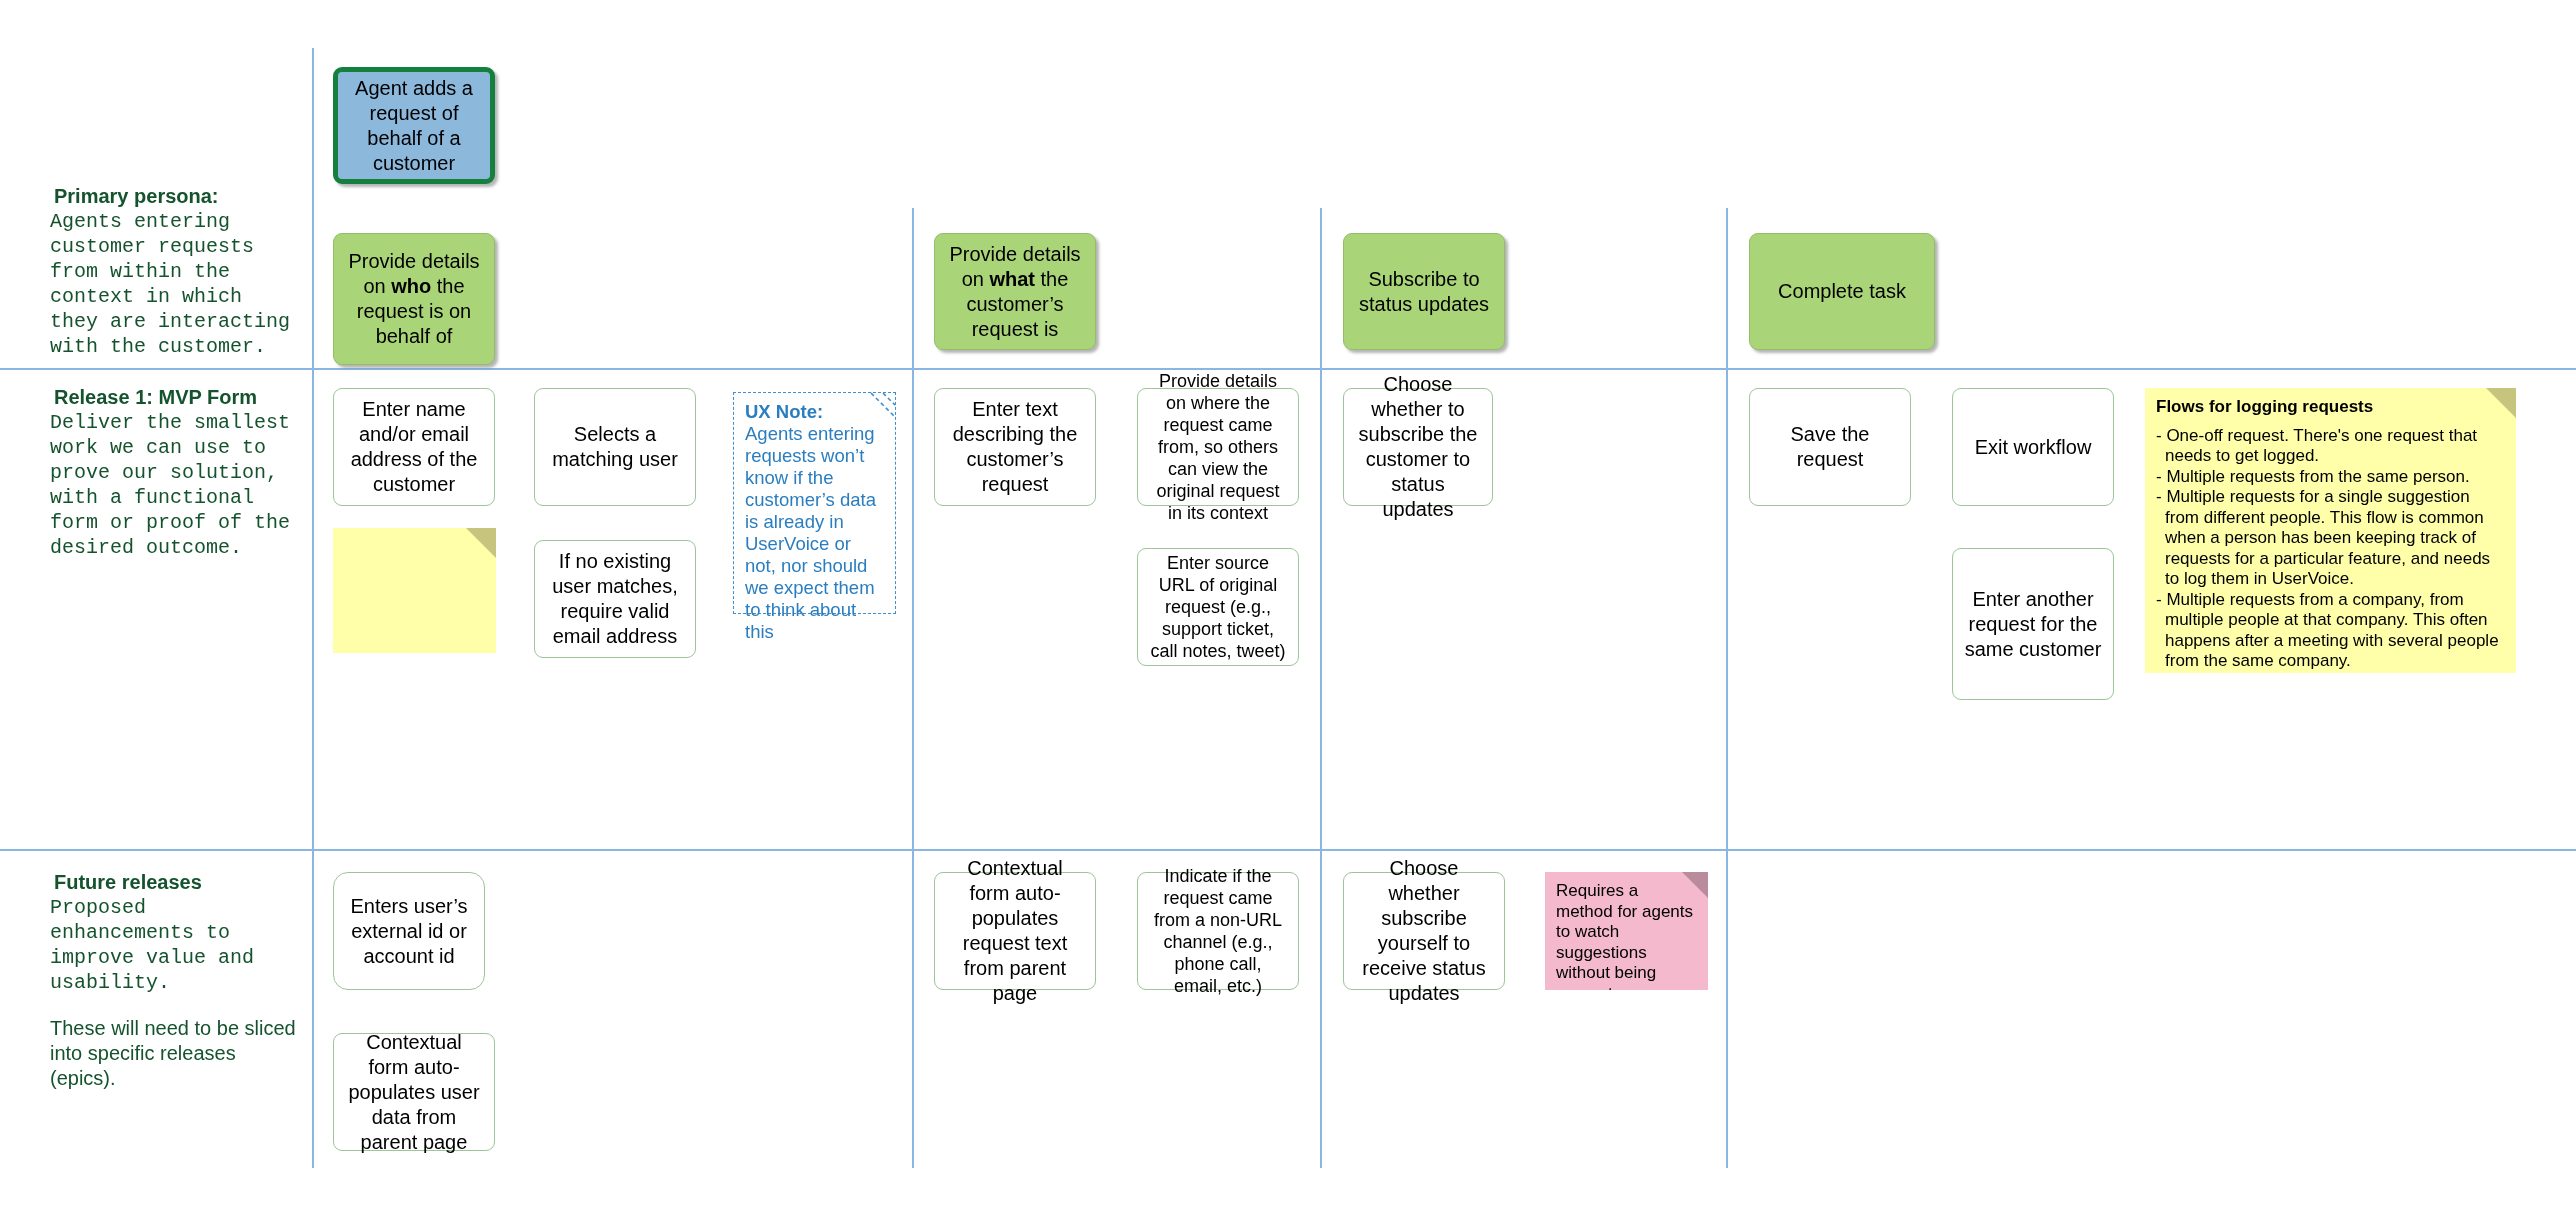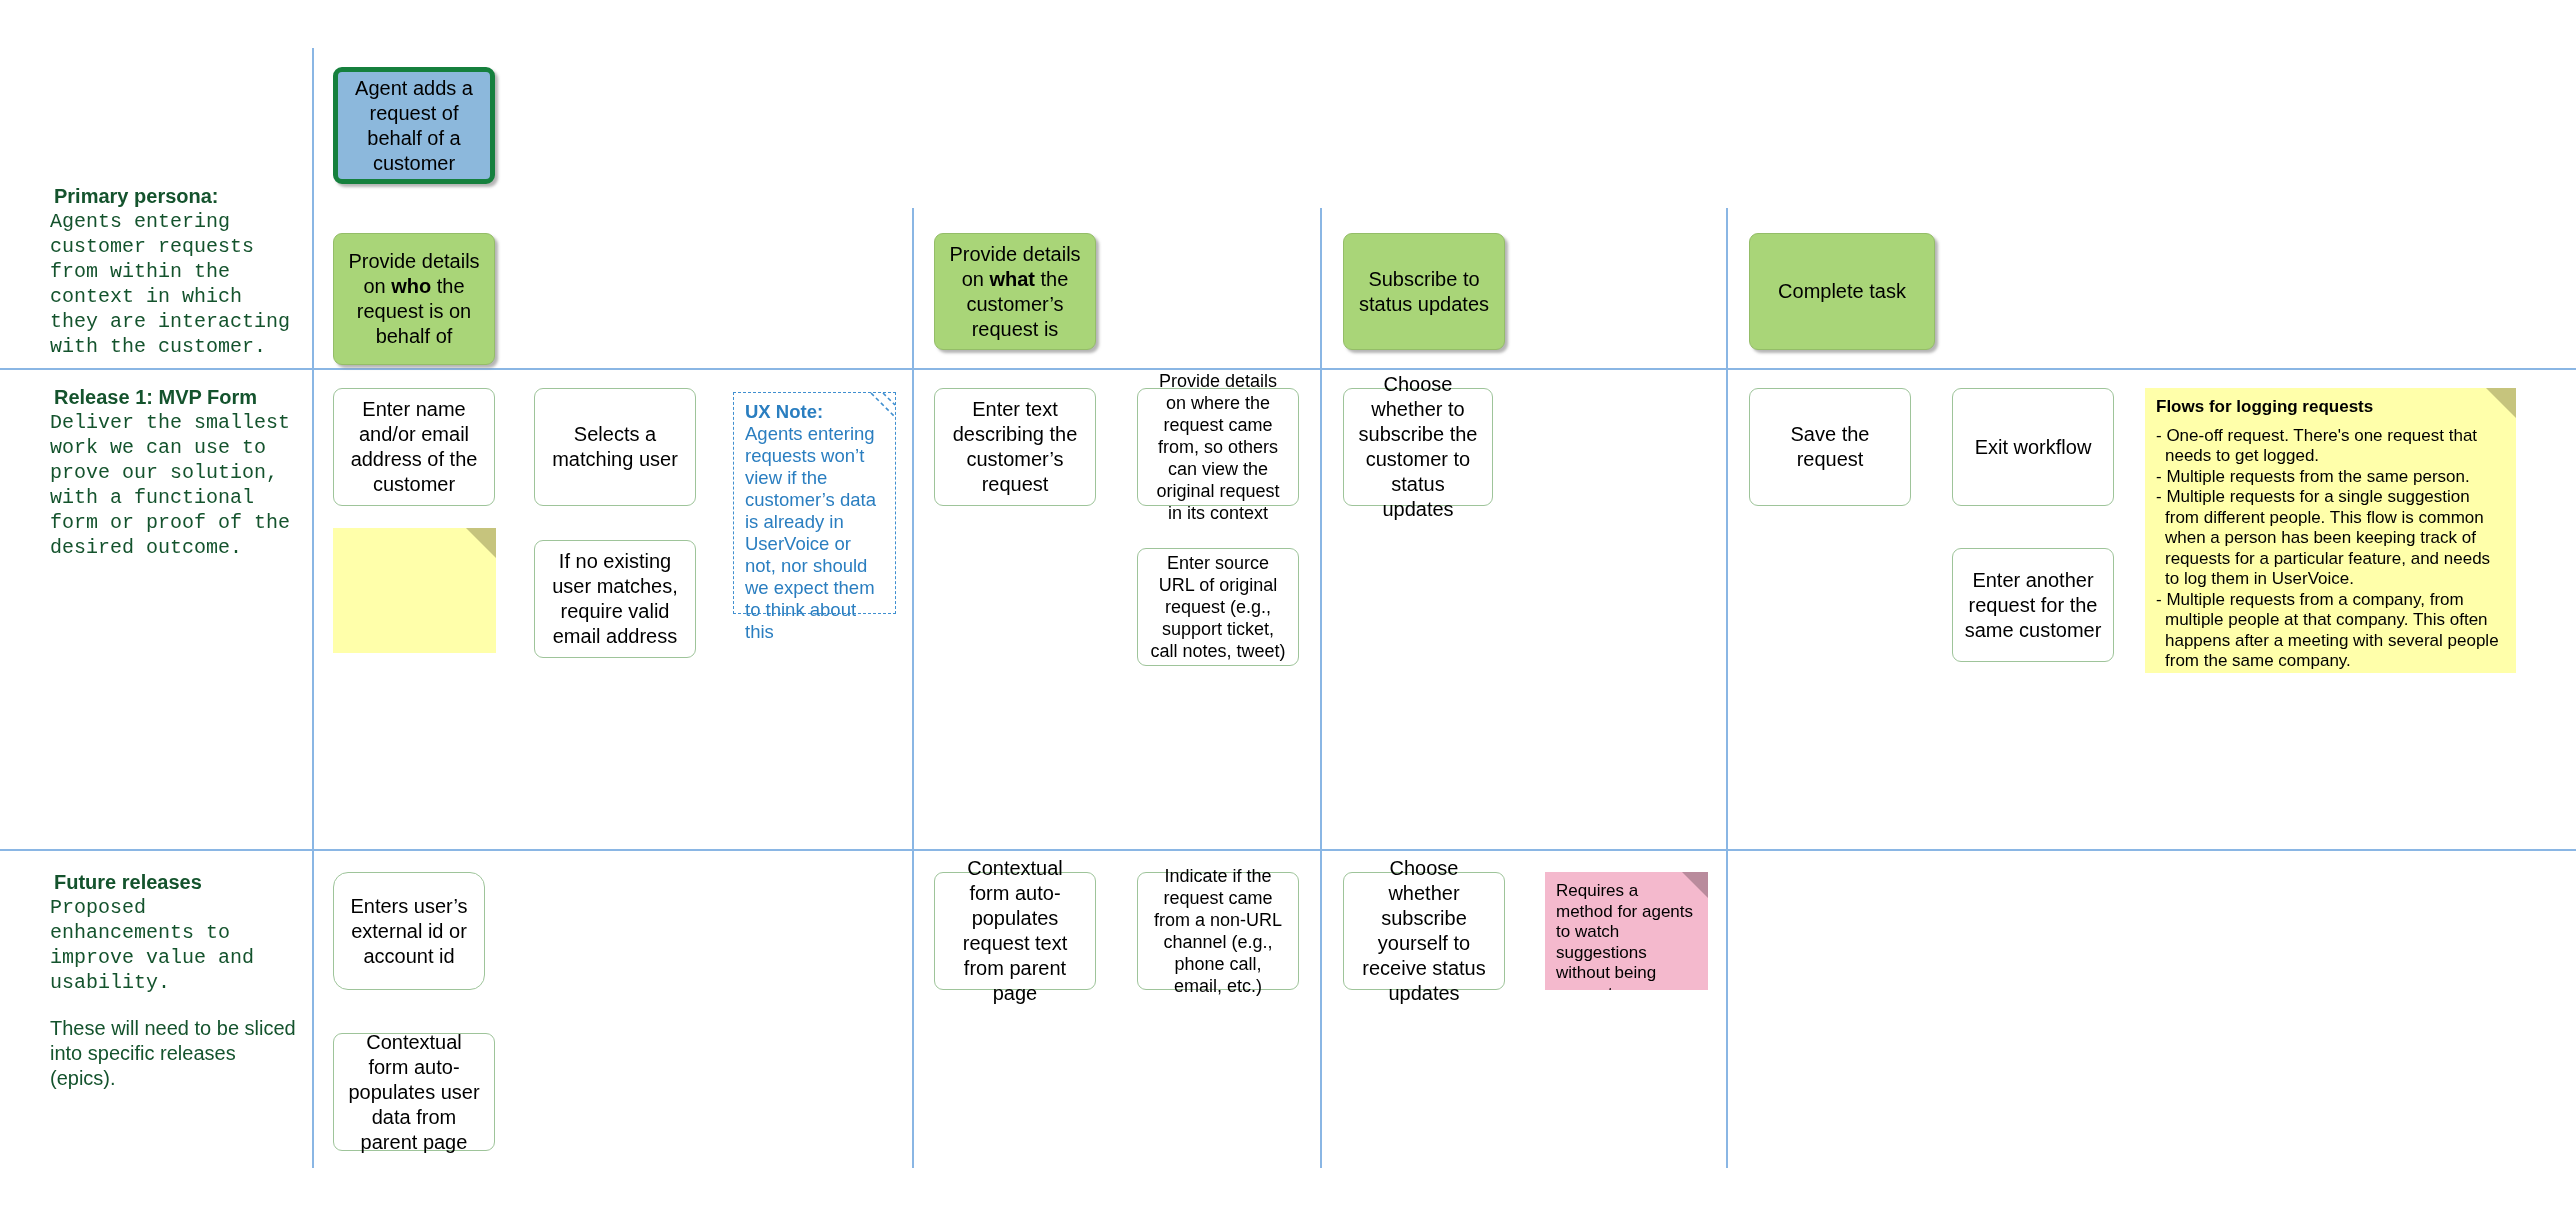--- a/index.html
+++ b/index.html
@@ -201,21 +201,21 @@
   <div class="card story" style="left:534px; top:540px; width:162px; height:118px;">
     <span>If no existing user matches, require valid email address</span>
   </div>
 
   <div class="uxnote" style="left:733px; top:392px; width:163px; height:222px;">
     <svg class="ux-corner" viewBox="0 0 28 28">
       <path d="M2 2 L26 26" stroke="#3f8fd0" stroke-width="1.6" stroke-dasharray="4 3" fill="none"></path>
       <path d="M14 2 L26 14" stroke="#3f8fd0" stroke-width="1.6" stroke-dasharray="4 3" fill="none"></path>
     </svg>
     <span class="ux-title">UX Note:</span>
-    <span>Agents entering requests won’t view if the customer’s data is already in UserVoice or not, nor should we expect them to think about this</span>
+    <span>Agents entering requests won’t know if the customer’s data is already in UserVoice or not, nor should we expect them to think about this</span>
   </div>
 
   <div class="card story" style="left:934px; top:388px; width:162px; height:118px;">
     <span>Enter text describing the customer’s request</span>
   </div>
 
   <div class="card story" style="left:1137px; top:388px; width:162px; height:118px;">
     <span style="font-size:18px; line-height:22px;">Provide details on where the request came from, so others can view the original request in its context</span>
   </div>
 
@@ -228,21 +228,21 @@
   </div>
 
   <div class="card story" style="left:1749px; top:388px; width:162px; height:118px;">
     <span>Save the request</span>
   </div>
 
   <div class="card story" style="left:1952px; top:388px; width:162px; height:118px;">
     <span>Exit workflow</span>
   </div>
 
-  <div class="card story" style="left:1952px; top:548px; width:162px; height:114px;">
+  <div class="card story" style="left:1952px; top:548px; width:162px; height:152px;">
     <span>Enter another request for the same customer</span>
   </div>
 
   <div class="note yellow" style="left:2145px; top:388px; width:371px; height:285px;">
     <span class="fold"></span>
     <span class="note-title">Flows for logging requests</span>
     <ul>
       <li>- One-off request. There's one request that needs to get logged.</li>
       <li>- Multiple requests from the same person.</li>
       <li>- Multiple requests for a single suggestion from different people. This flow is common when a person has been keeping track of requests for a particular feature, and needs to log them in UserVoice.</li>

